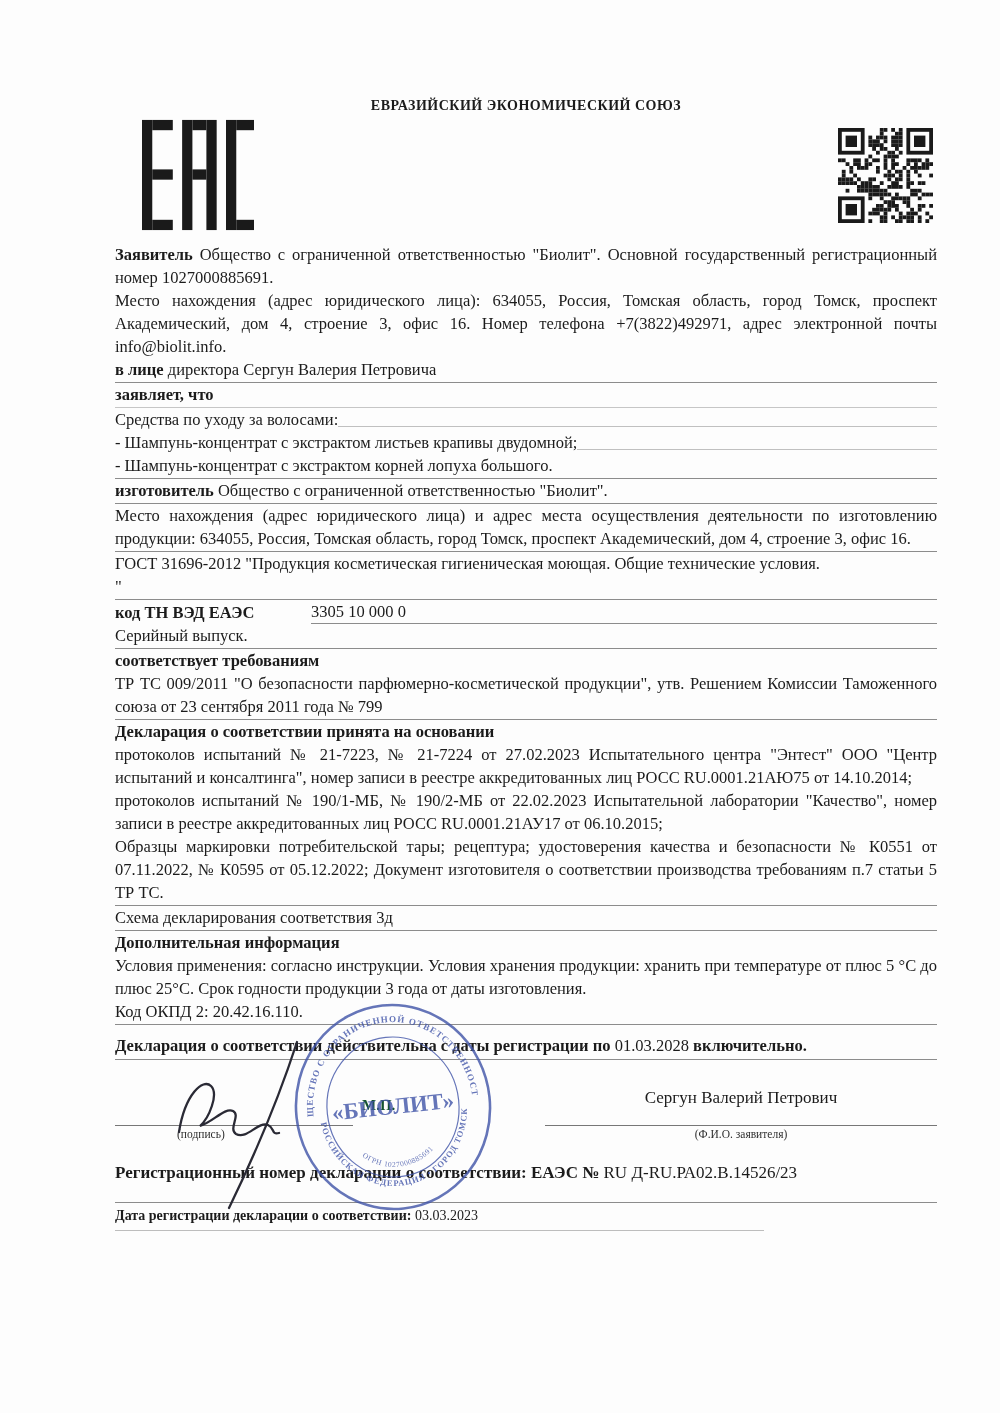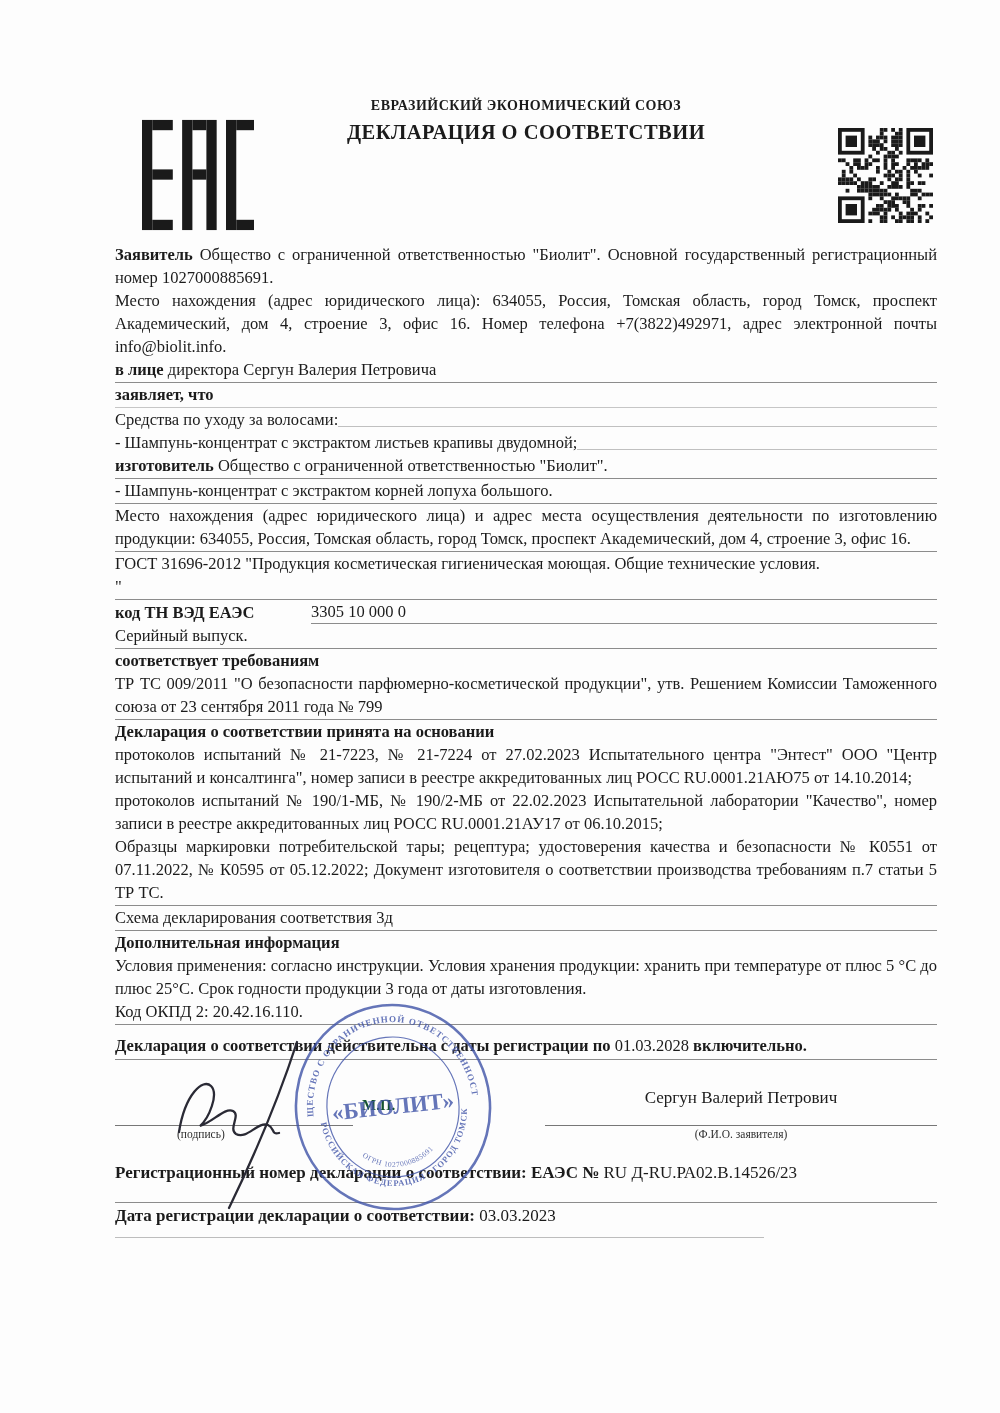--- a/index.html
+++ b/index.html
@@ -34,21 +34,21 @@
   .sig-cap  { position:absolute; left:62px; bottom:12px; font-size:11.5px; color:#2e2e2e; }
   .name-line{ position:absolute; left:430px; bottom:32px; width:392px; text-align:center;
               border-bottom:1.5px solid #777; padding-bottom:16px; font-size:17px; }
   .name-cap { position:absolute; left:430px; bottom:12px; width:392px; text-align:center;
               font-size:11.5px; color:#2e2e2e; }
   .mp { position:absolute; left:247px; top:34px; font-size:15px; font-weight:bold; color:#14532d; z-index:2; }
   .stamp { position:absolute; left:176px; top:-60px; z-index:3; opacity:.8; transform:rotate(-6deg); }
   .signature { position:absolute; left:52px; top:-26px; z-index:2; }
   
   .footer-reg  { font-size:17px; line-height:26px; border-bottom:1.4px solid #8c8c8c; padding-bottom:16px; margin-top:2px; }
-  .footer-date { font-size:17px; line-height:26px; width:79%; border-bottom:1px solid #bdbdbd; padding-bottom:8px; }
+  .footer-date { font-size:14px; line-height:26px; width:79%; border-bottom:1px solid #bdbdbd; padding-bottom:1px; }
 </style>
 </head>
 <body>
 
 <div class="page">
 
   <svg class="eac" width="112" height="118" viewBox="0 0 120 118" fill="#1a1a1a">
     <rect x="0" y="0" width="11" height="118"></rect>
       <rect x="11" y="0" width="22" height="11"></rect>
     <rect x="11" y="53" width="22" height="11"></rect>
@@ -57,21 +57,20 @@
       <rect x="69" y="0" width="11" height="118"></rect>
     <rect x="54" y="0" width="15" height="11"></rect>
       <rect x="54" y="53" width="15" height="11"></rect>
     <rect x="90" y="0" width="11" height="118"></rect>
       <rect x="101" y="0" width="19" height="11"></rect>
     <rect x="101" y="107" width="19" height="11"></rect>
   </svg>
 
   <div class="title-block">
     <div class="t1">ЕВРАЗИЙСКИЙ ЭКОНОМИЧЕСКИЙ СОЮЗ</div>
-    <div class="t2">ДЕКЛАРАЦИЯ О СООТВЕТСТВИИ</div>
   </div>
 
   <svg class="qr" id="qr-svg" width="95" height="95" viewBox="0 0 95 95">
       <rect x="0" y="0" width="95" height="95" fill="#fdfdfd"></rect>
       <rect x="0" y="0" width="26.599999999999998" height="26.599999999999998" fill="#1a1a1a"></rect>
       <rect x="3.8" y="3.8" width="19" height="19" fill="#fdfdfd"></rect>
       <rect x="7.6" y="7.6" width="11.399999999999999" height="11.399999999999999" fill="#1a1a1a"></rect>
       <rect x="68.39999999999999" y="0" width="26.599999999999998" height="26.599999999999998" fill="#1a1a1a"></rect>
       <rect x="72.2" y="3.8" width="19" height="19" fill="#fdfdfd"></rect>
       <rect x="76" y="7.6" width="11.399999999999999" height="11.399999999999999" fill="#1a1a1a"></rect>
@@ -314,25 +313,25 @@
       <span>Средства по уходу за волосами:</span>
         <span class="fill"></span>
     </div>
 
     <div class="row">
       <span>- Шампунь-концентрат с экстрактом листьев крапивы двудомной;</span>
         <span class="fill"></span>
     </div>
 
     <div class="row ul">
+      <span>- Шампунь-концентрат с экстрактом корней лопуха большого.</span>
+    </div>
+
+    <div class="row ul">
       <span><b>изготовитель</b><span> Общество с ограниченной ответственностью "Биолит".</span></span>
-    </div>
-
-    <div class="row ul">
-      <span>- Шампунь-концентрат с экстрактом корней лопуха большого.</span>
     </div>
 
     <p class="p ul">Место нахождения (адрес юридического лица) и адрес места осуществления деятельности по изготовлению продукции: 634055, Россия, Томская область, город Томск, проспект Академический, дом 4, строение 3, офис 16.</p>
 
 
     <p class="p">ГОСТ 31696-2012 "Продукция косметическая гигиеническая моющая. Общие технические условия.</p>
     <div class="row ul">
       <span>"</span>
     </div>
 

